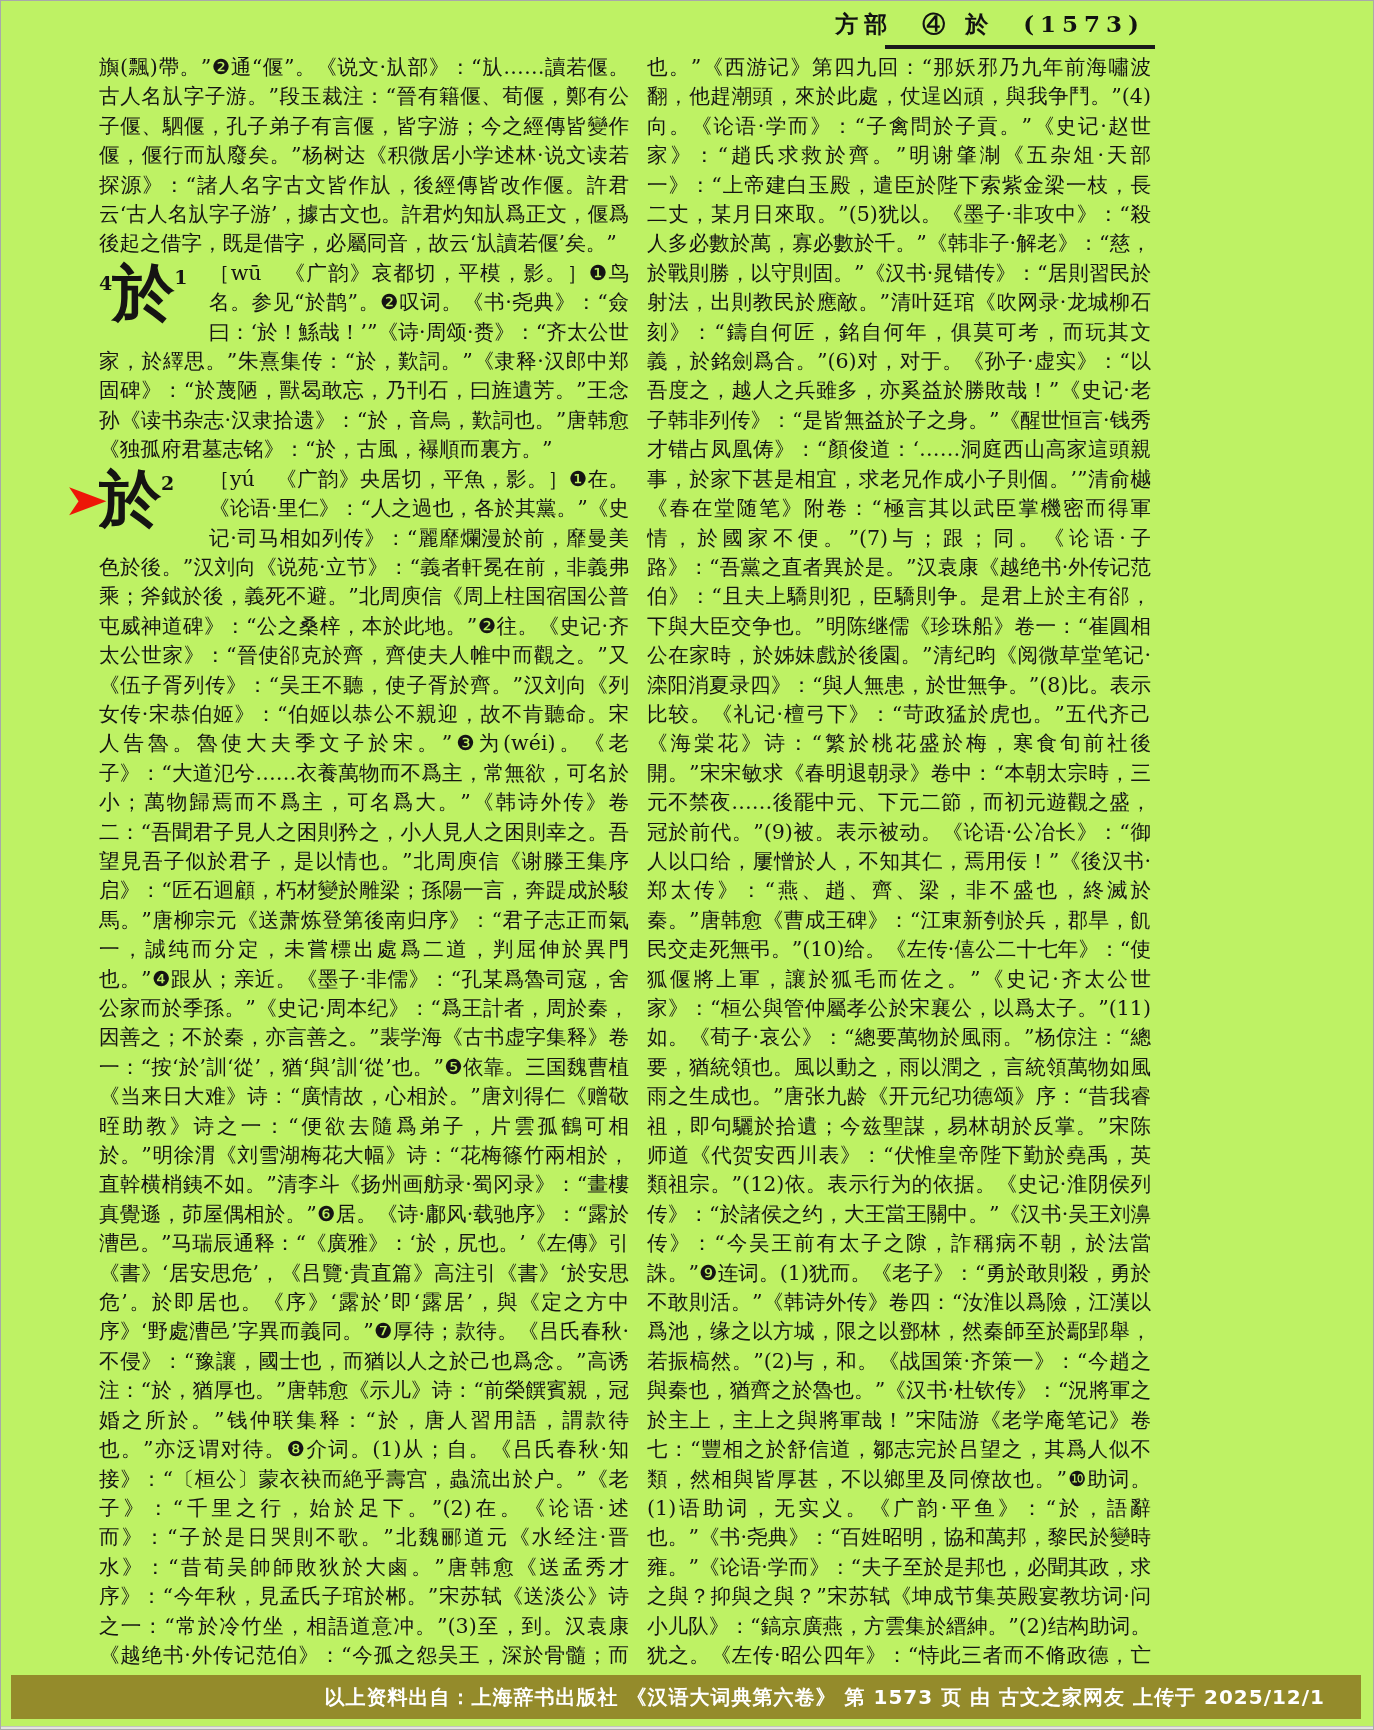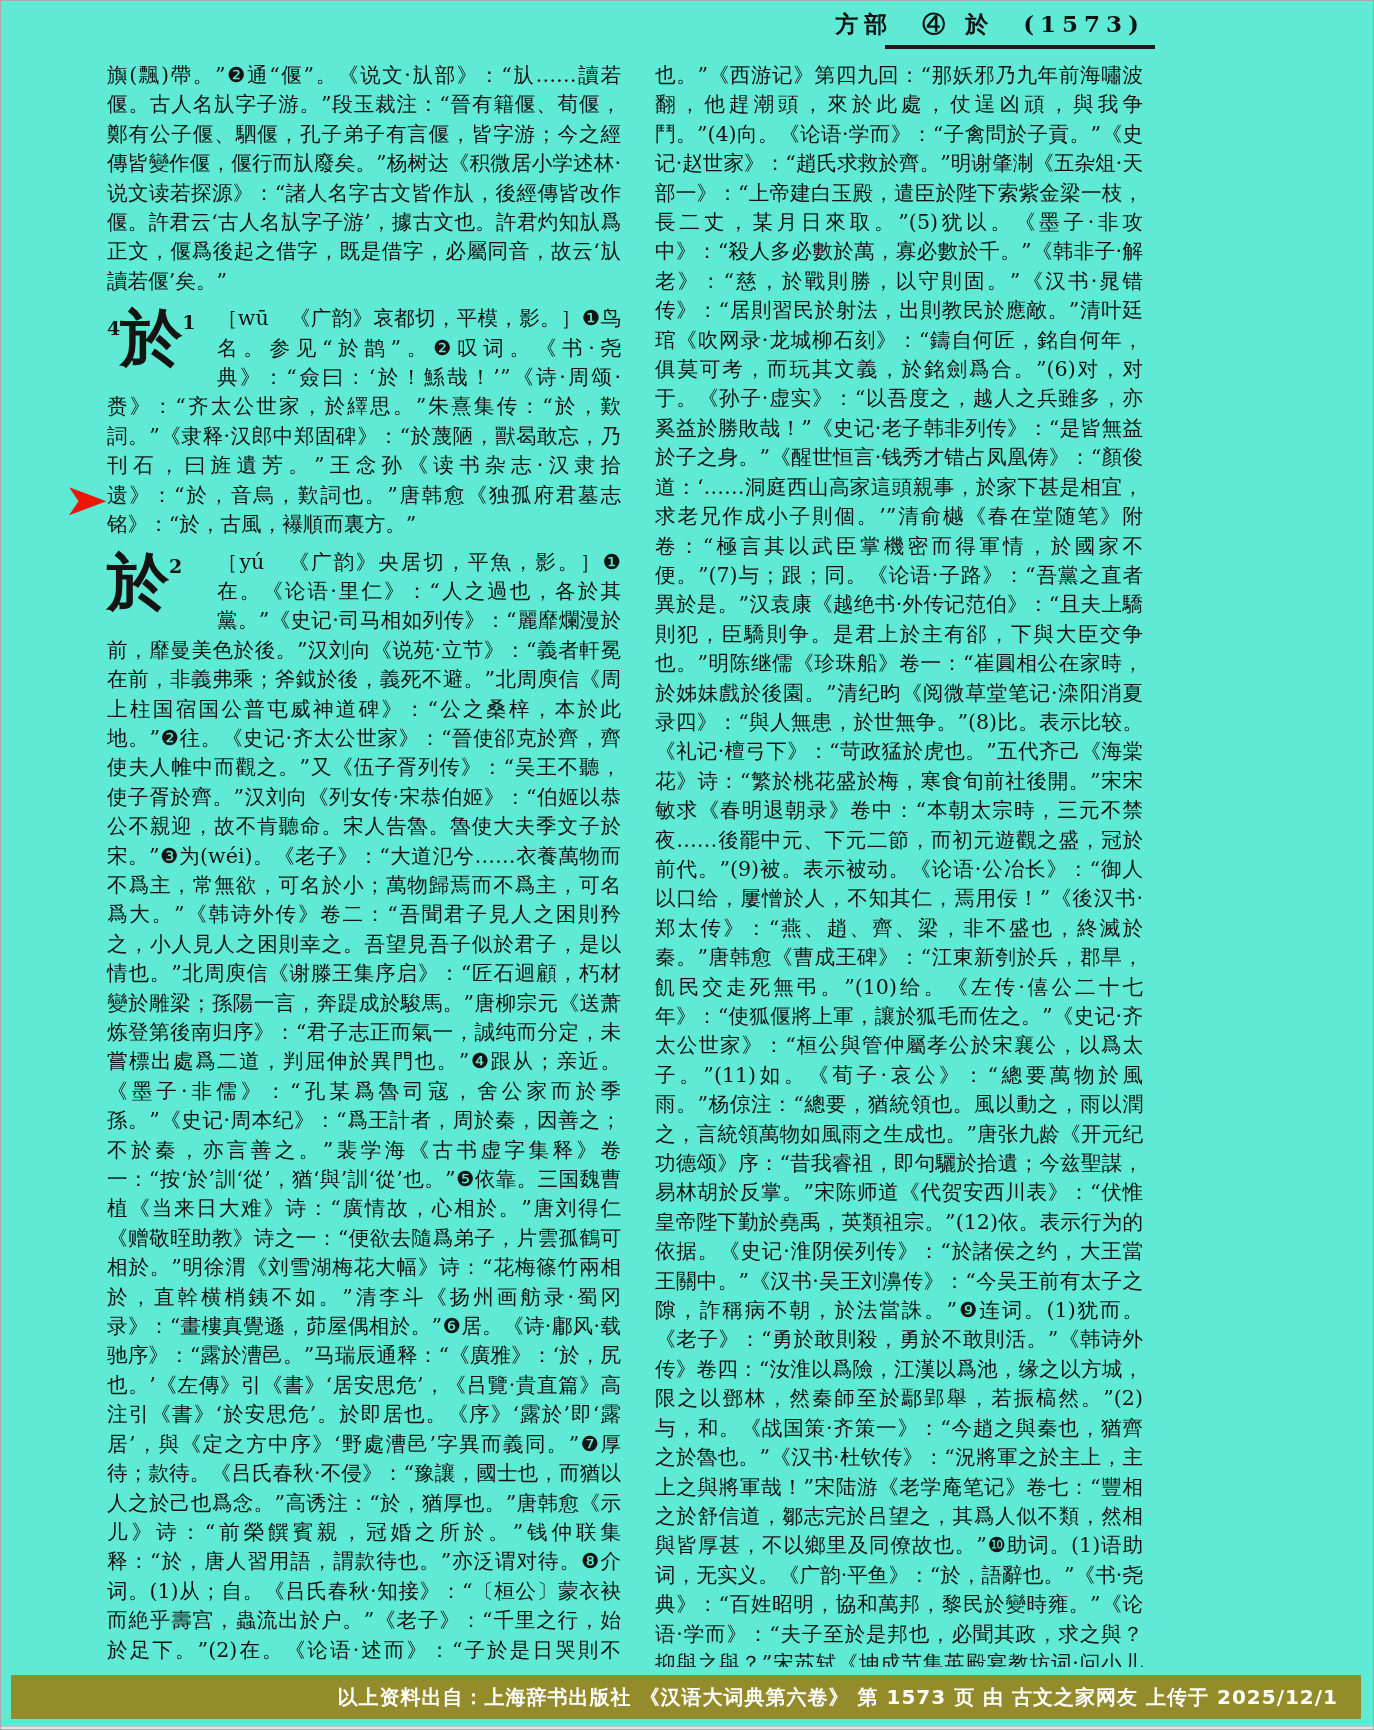--- a/index.html
+++ b/index.html
@@ -1,19 +1,19 @@
 <!DOCTYPE html>
 <html><head>
 <meta charset="utf-8">
 <style>
   html,body{margin:0;padding:0;background:#d9d9d9;}
   .page{
     position:relative;
     width:1374px;height:1730px;
-    background:#5eead4;
+    background:#bef264;
     border:1px solid #a9a9a9;
     box-sizing:border-box;
     overflow:hidden;
     font-family:"DejaVu Serif","Liberation Serif",serif;
     color:#151413;
   }
   .running-head{
     position:absolute;top:8px;right:228px;
     font-size:23px;font-weight:bold;letter-spacing:6px;
     color:#111;
@@ -21,21 +21,21 @@
   .head-rule{
     position:absolute;top:44px;left:884px;width:270px;height:0;
     border-top:4px solid #1b1b1b;
   }
   .col{
     position:absolute;top:52px;height:1614px;
     font-size:20.6px;line-height:29.4px;
     text-align:justify;text-justify:inter-ideograph;
     overflow:hidden;
   }
-  .col p{margin:8px;padding:0;}
+  .col p{margin:0;padding:0;}
   .col-left{left:98px;width:530px;}
   .col-right{left:646px;width:504px;}
   .hw-block{
     float:left;
     width:104px;height:62px;
     margin:4px 6px 0 0;
     white-space:nowrap;
   }
   .hw-num{font-size:19px;font-weight:bold;vertical-align:24px;}
   .hw-char{font-size:62px;font-weight:bold;line-height:58px;}
@@ -43,21 +43,21 @@
   .arrow-marker{
     position:absolute;left:62px;top:477px;
     color:#ed1607;font-size:44px;line-height:44px;
     transform:scaleX(1.25);transform-origin:left center;
     font-family:"DejaVu Sans",sans-serif;
   }
   .footer-bar{
     position:absolute;left:10px;right:12px;top:1674px;height:44px;
     background:#948b2b;
     display:flex;align-items:center;justify-content:flex-end;
-    padding-right:23px;box-sizing:border-box;
+    padding-right:36px;box-sizing:border-box;
   }
   .footer-text{
     color:#ffffff;font-size:20px;font-weight:bold;
     font-family:"DejaVu Sans","Liberation Sans",sans-serif;
     letter-spacing:1px;
     white-space:nowrap;
   }
   .bottom-edge{
     position:absolute;left:0;right:0;top:1725px;height:5px;
     background:#e3e3e1;border-top:1px solid #c2c2c0;

